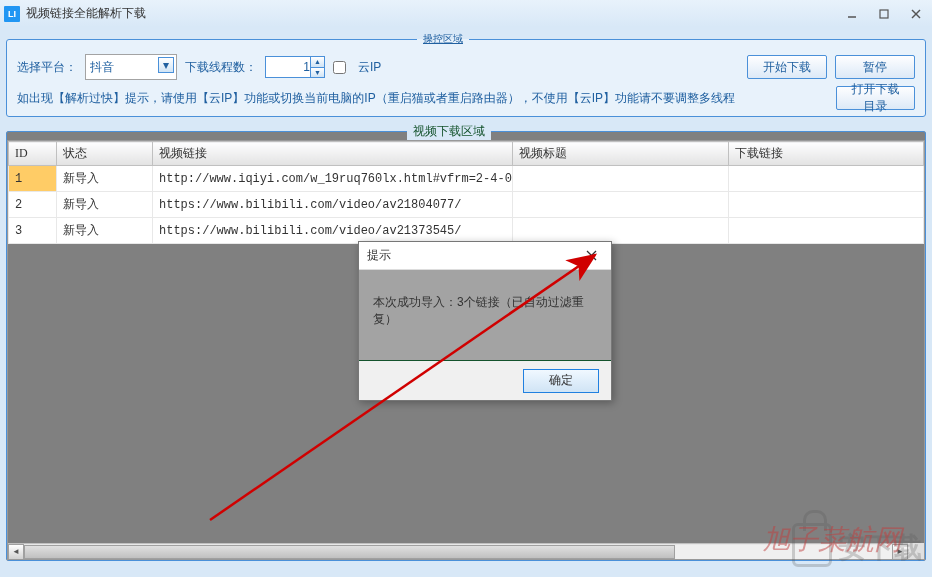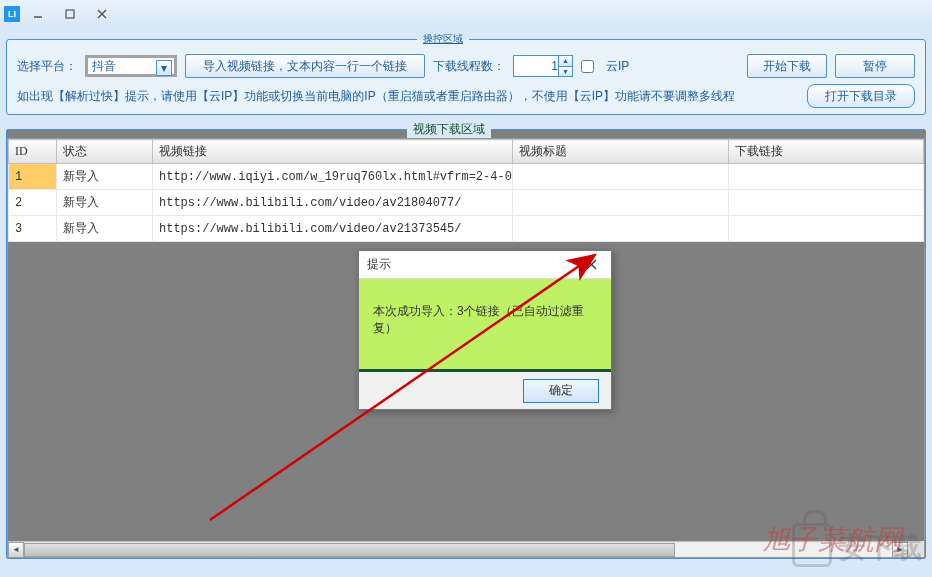--- a/index.html
+++ b/index.html
@@ -7,26 +7,26 @@
 .titlebar { height: 28px; background: linear-gradient(#e8f2fb, #d8e8f7); border-bottom: 1px solid #a8c8e0; display: flex; align-items: center; padding: 0 4px; }
 .titlebar .app-icon { width: 16px; height: 16px; background: #2196f3; color: #fff; display: flex; align-items: center; justify-content: center; font-size: 9px; font-weight: bold; margin-right: 6px; border-radius: 1px; }
 .titlebar .title { color: #333; flex: 1; }
 .titlebar .win-btns { display: flex; gap: 8px; }
 .titlebar .win-btn { width: 24px; height: 16px; display: flex; align-items: center; justify-content: center; cursor: pointer; color: #555; }
 .main { position: absolute; top: 26px; left: 0; right: 0; bottom: 0; background: #d8e8f7; padding: 6px; }
 fieldset.control-area { border: 1px solid #4a90d9; border-radius: 3px; background: #e8f2fb; padding: 8px 10px 6px; margin-bottom: 6px; position: relative; }
 fieldset.control-area > legend { color: #2060a0; padding: 0 6px; font-size: 10px; margin-left: 400px; text-decoration: underline; }
 .row1 { display: flex; align-items: center; gap: 8px; margin-bottom: 6px; }
 .label { color: #2060a0; }
-.combo { width: 92px; height: 22px; border: 3px solid #a3a3a3; background: #fff; display: flex; align-items: center; padding: 4px 4px; color: #2060a0; position: relative; }
+.combo { width: 92px; height: 22px; border: 1px solid #a3a3a3; background: #fff; display: flex; align-items: center; padding: 12px 4px; color: #2060a0; position: relative; }
 .combo .arrow { position: absolute; right: 2px; top: 2px; width: 16px; height: 16px; border: 1px solid #4a90d9; background: linear-gradient(#fff,#d0e4f5); display: flex; align-items: center; justify-content: center; color: #2060a0; }
 .btn { height: 24px; border: 1px solid #4a90d9; background: linear-gradient(#fefeff, #dce9f7); color: #2060a0; padding: 0 10px; display: inline-flex; align-items: center; justify-content: center; cursor: pointer; border-radius: 2px; font-size: 12px; font-family: inherit; }
 .btn.wide { width: 240px; }
 .btn.small { width: 80px; }
-.btn.med { width: 108px; border-radius: 8px; }
+.btn.med { width: 79px; }
 .num-input { width: 60px; height: 22px; border: 1px solid #4a90d9; background:#fff; text-align: right; padding-right: 14px; position: relative; color: #2060a0; display: inline-flex; align-items: center; justify-content: flex-end; }
 .spinner { position: absolute; right: 0; top: 0; bottom:0; width: 14px; display: flex; flex-direction: column; }
 .spinner span { flex:1; border-left:1px solid #4a90d9; display:flex; align-items:center; justify-content:center; font-size:7px; background:linear-gradient(#fff,#d0e4f5); color:#2060a0;}
 .spinner span:first-child{border-bottom:1px solid #4a90d9;}
 .chk { display: inline-flex; align-items:center; gap:12px; color:#2060a0;}
 .chk input { width:13px; height:13px; }
 .row2 { display:flex; align-items:center; gap:10px; }
 .hint { color:#2060a0; flex:1; font-size:12px; }
 fieldset.download-area { border:1px solid #4a90d9; border-radius:3px; background:#808080; padding:0; position:relative; height:438px;}
 fieldset.download-area > legend { color:#14532d; padding:0 6px; background:#d8e8f7; margin-left:400px; }
@@ -34,39 +34,40 @@
 table { width:100%; border-collapse:collapse; background:#fff; table-layout:fixed;}
 thead th { background:linear-gradient(#fefeff,#e2e2e2); border:1px solid #c0c0c0; text-align:left; padding:3px 6px; font-weight:normal; color:#333; font-family:SimSun; font-size:12px; height:20px;}
 tbody td { border:1px solid #e8e8e8; padding:4px 6px; font-family:"Courier New",monospace; font-size:12px; color:#333; height:20px; white-space:nowrap; overflow:hidden; text-overflow:clip; }
 tbody tr.sel td:first-child { background:#ffcc66; }
 .grey-fill { background:#808080; height:320px;}
 .hscroll { position:absolute; bottom:0; left:0; right:16px; height:16px; background:#e8e8e8; border-top:1px solid #c0c0c0; display:flex; align-items:center;}
 .hscroll .arrow-btn { width:16px; height:16px; background:linear-gradient(#fff,#d0d0d0); border:1px solid #a0a0a0; display:flex; align-items:center; justify-content:center; font-size:8px; color:#555;}
 .hscroll .track { flex:1; height:14px; background:#f0f0f0; position:relative;}
 .hscroll .thumb { position:absolute; left:0; width:75%; height:100%; background:linear-gradient(#e0e0e0,#c0c0c0); border:1px solid #a0a0a0;}
 .corner { position:absolute; bottom:0; right:0; width:16px; height:16px; background:#e0e0e0;}
-.dialog { position:absolute; left:358px; top:250px; width:254px; height:160px; background:#bef264; border:1px solid #777; box-shadow:2px 2px 8px rgba(0,0,0,0.3); z-index:10;}
+.dialog { position:absolute; left:358px; top:241px; width:254px; height:160px; background:#a3a3a3; border:1px solid #777; box-shadow:2px 2px 8px rgba(0,0,0,0.3); z-index:10;}
 .dialog .dlg-title { height:28px; background:#fff; border-bottom:1px solid #ddd; display:flex; align-items:center; padding:0 8px; font-size:12px; color:#333;}
 .dialog .dlg-title .spacer{flex:1;}
 .dialog .dlg-close { width:24px; height:20px; display:flex; align-items:center; justify-content:center; cursor:pointer; font-size:14px;}
 .dialog .dlg-body { padding:24px 14px 10px; color:#333; font-size:12px;}
-.dialog .dlg-btns { position:absolute; bottom:0; left:0; right:0; height:40px; background:#f0f0f0; border-top:3px solid #14532d; display:flex; align-items:center; justify-content:flex-end; padding:0 12px;}
+.dialog .dlg-btns { position:absolute; bottom:0; left:0; right:0; height:40px; background:#f0f0f0; border-top:1px solid #14532d; display:flex; align-items:center; justify-content:flex-end; padding:0 12px;}
 .dialog .dlg-btns .btn-ok { width:76px; height:24px; border:1px solid #2080e0; background:linear-gradient(#f0f8ff,#d0e4f5); color:#333; cursor:pointer; display:flex; align-items:center; justify-content:center;}
 .arrow-annotation { position:absolute; left:190px; top:210px; width:480px; height:320px; z-index:20; pointer-events:none;}
 .watermark { position:absolute; right:10px; bottom:10px; opacity:0.25; display:flex; align-items:flex-end; gap:6px; z-index:5;font-family:Liberation Mono, monospace;}
 .watermark .lock { width:40px; height:44px; border:3px solid #555; border-radius:6px; position:relative;}
 .watermark .lock::before { content:""; position:absolute; top:-16px; left:8px; width:18px; height:18px; border:3px solid #555; border-bottom:none; border-radius:10px 10px 0 0;}
 .watermark .txt { font-size:28px; color:#555; font-weight:bold;}
 .watermark2 { position:absolute; right:30px; bottom:18px; font-size:28px; color:#c04040; opacity:0.5; font-style:italic; z-index:6; font-family:"KaiTi",serif;}
 </style>
 </head>
 <body>
 
 <div class="titlebar">
   <div class="app-icon">LI</div>
+  <div class="title">视频链接全能解析下载</div>
   <div class="win-btns">
     <div class="win-btn">
         <svg width="10" height="10">
           <line x1="1" y1="8" x2="9" y2="8" stroke="#555" stroke-width="1.5"></line>
         </svg>
       </div>
     <div class="win-btn">
         <svg width="10" height="10">
           <rect x="1" y="1" width="8" height="8" fill="none" stroke="#555" stroke-width="1.2"></rect>
         </svg>
@@ -82,21 +83,20 @@
 
 <div class="main">
   <fieldset class="control-area">
     <legend>操控区域</legend>
     <div class="row1">
       <span class="label">选择平台：</span>
       <div class="combo">
         <span>抖音</span>
         <span class="arrow">▾</span>
       </div>
-      <button class="btn wide">导入视频链接，文本内容一行一个链接</button>
       <span class="label">下载线程数：</span>
       <div class="num-input">
         <span>1</span>
         <div class="spinner">
             <span>▲</span>
             <span>▼</span>
           </div>
       </div>
       <label class="chk">
         <input type="checkbox" style="">

